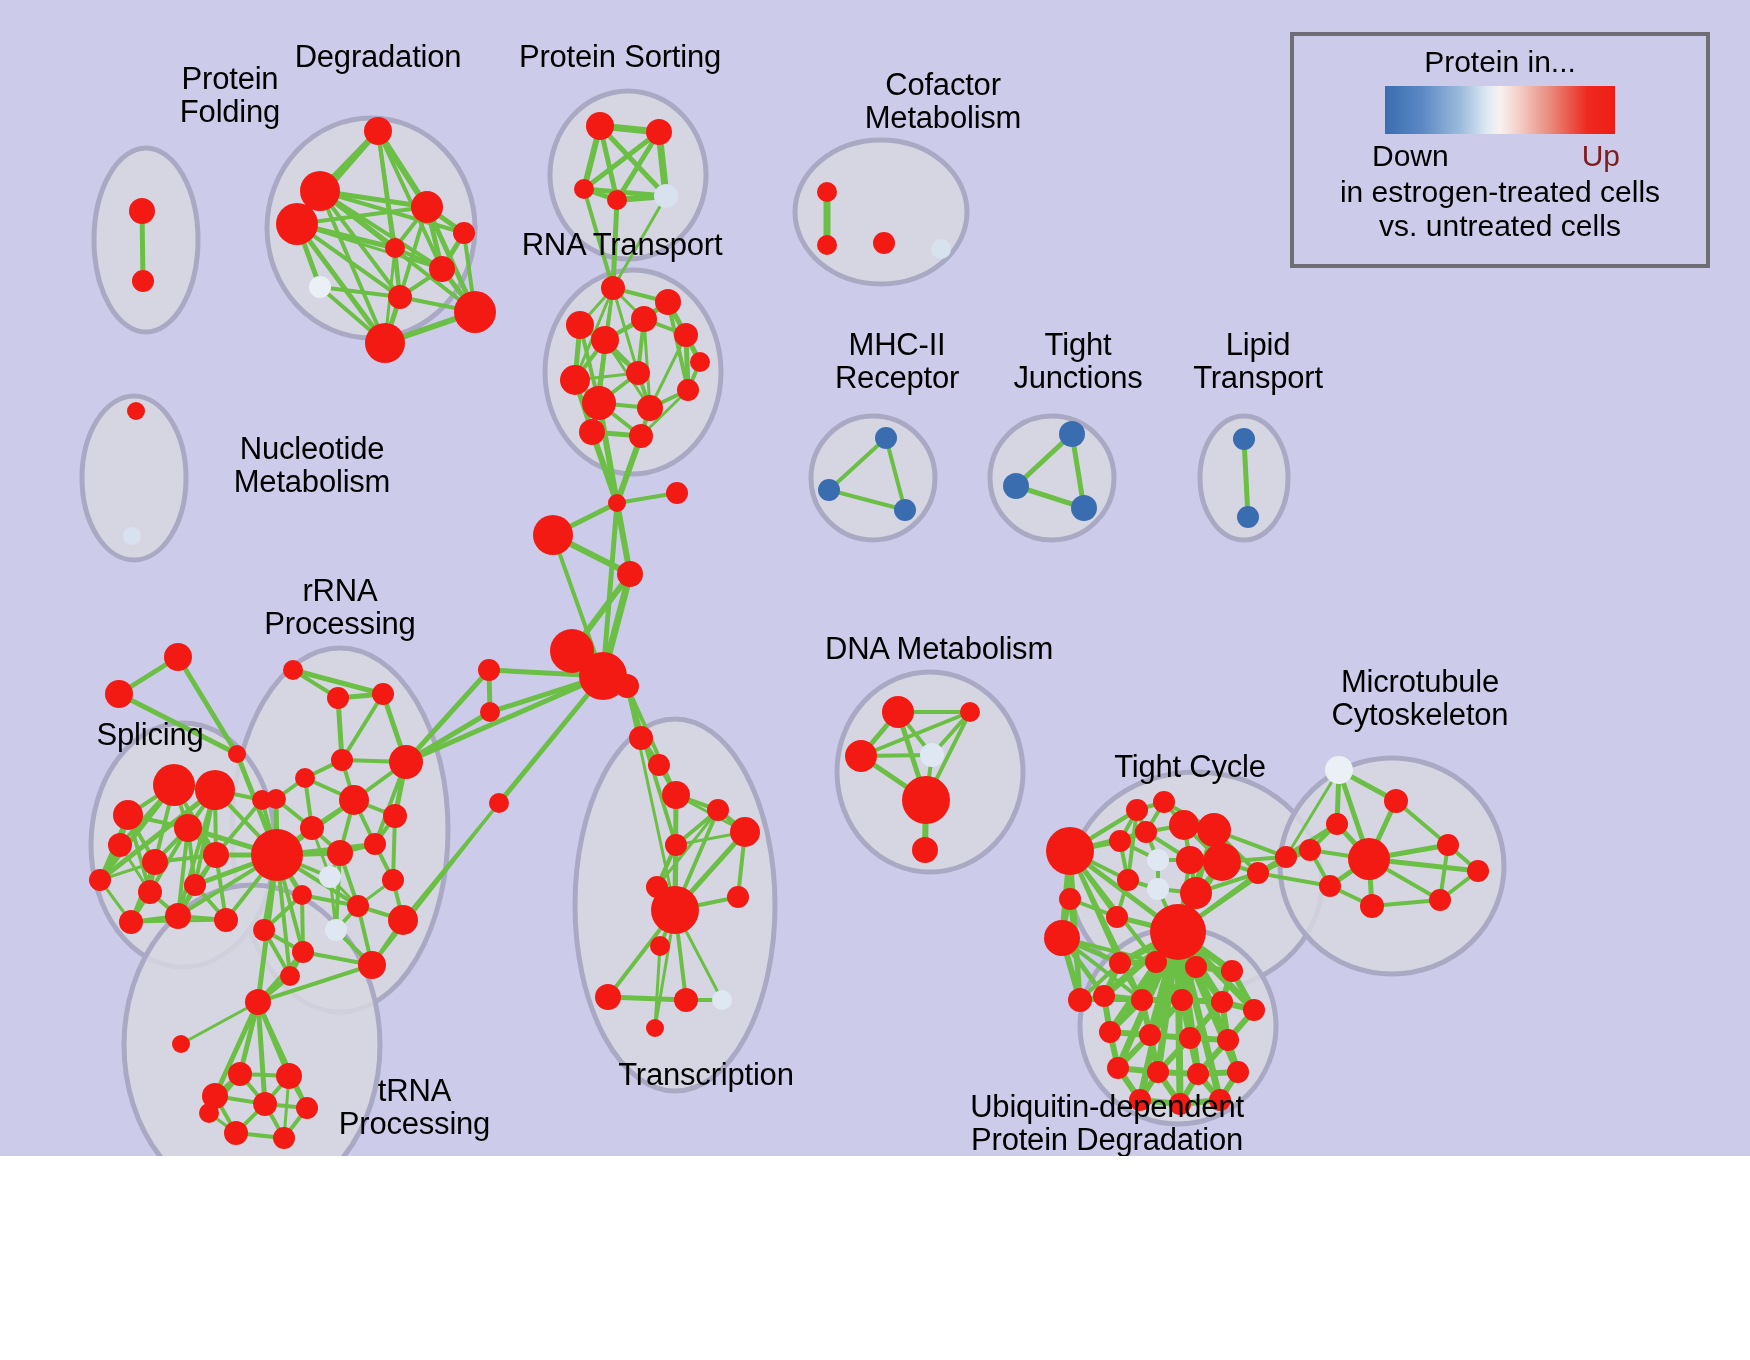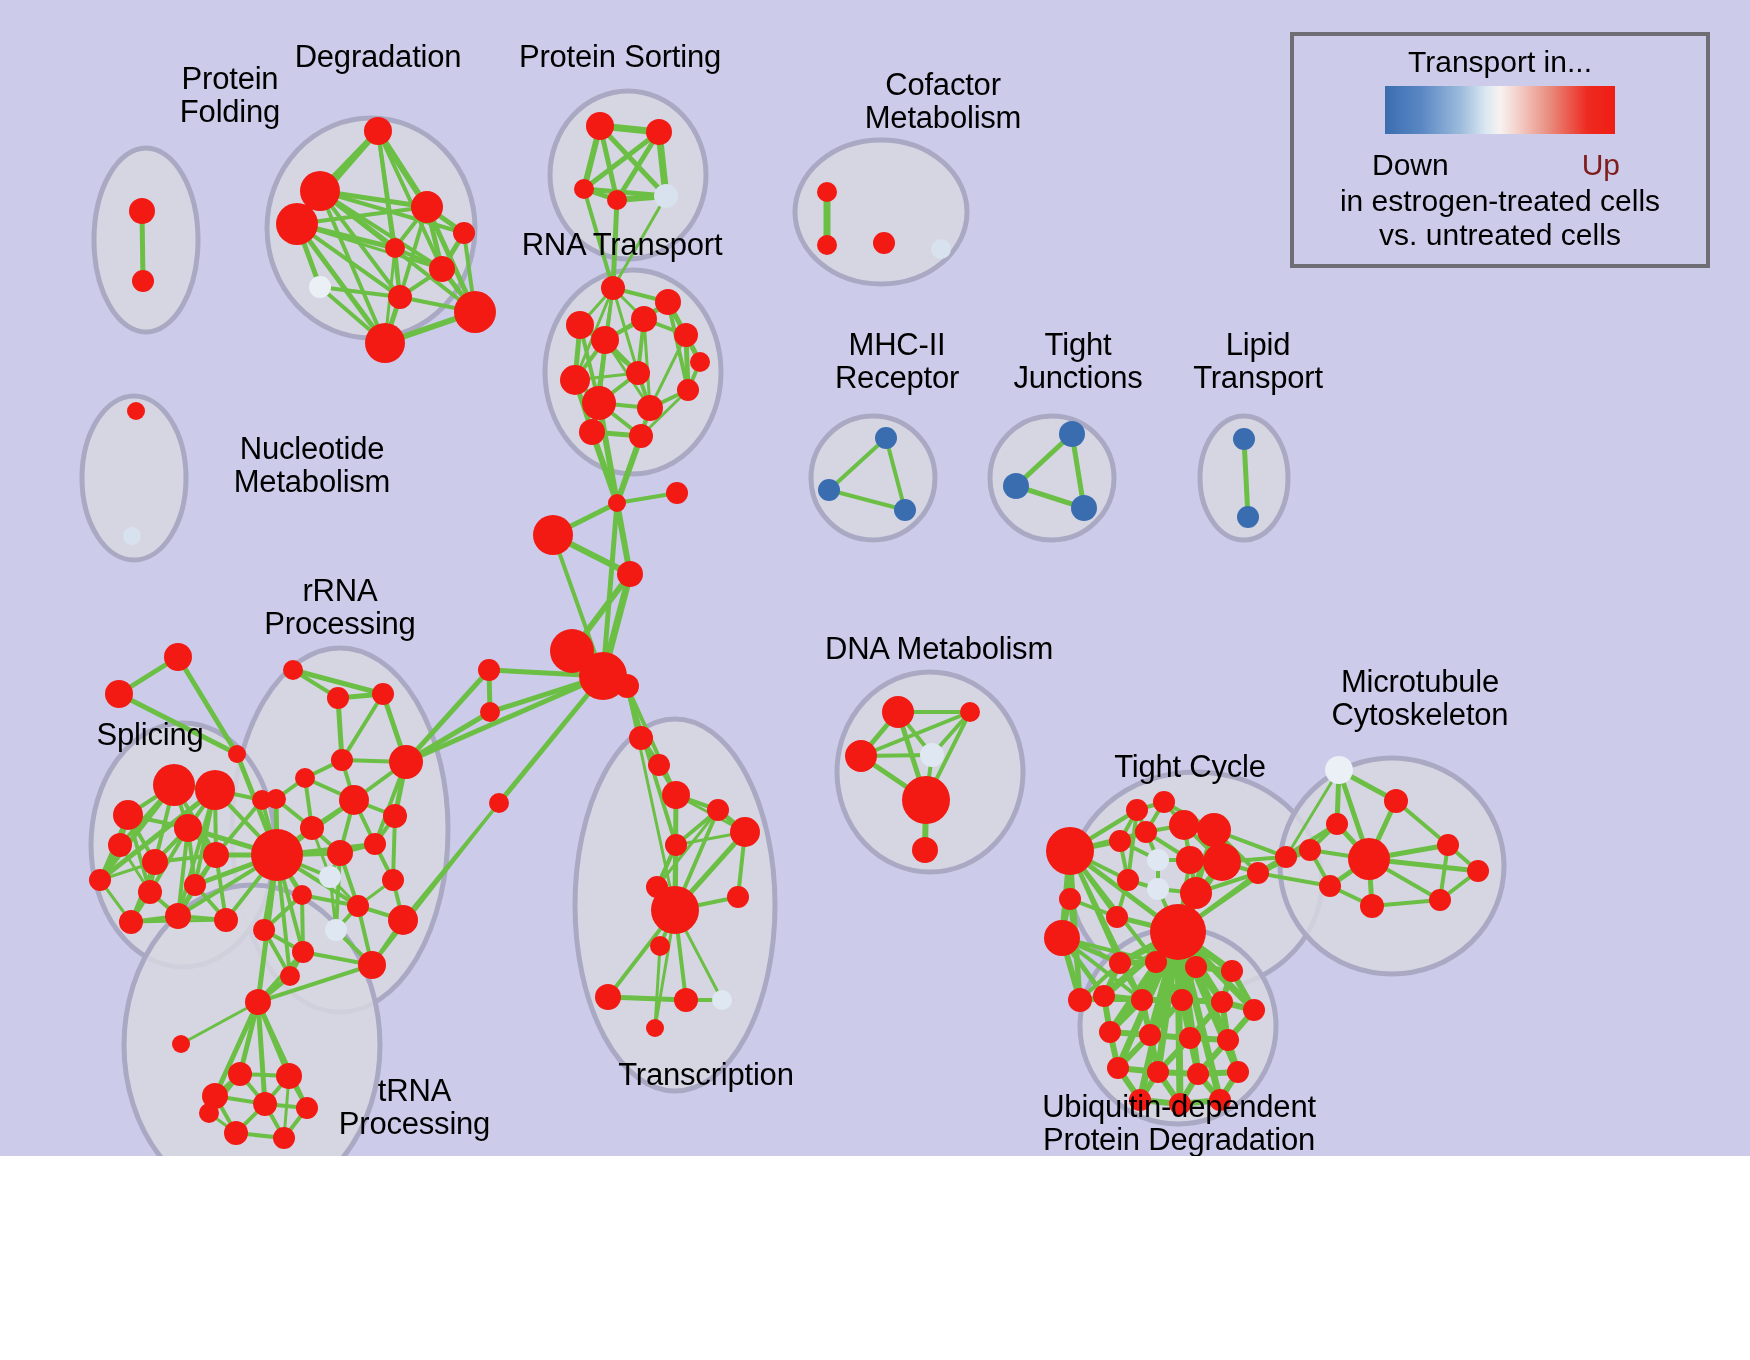--- a/index.html
+++ b/index.html
@@ -49,21 +49,21 @@
     width: 230px;
     height: 48px;
     margin: 7px auto 0 auto;
     background: linear-gradient(to right,
        #3a6db0 0%, #5b88c4 16%, #9dbcdc 33%, #dce8f2 44%,
        #f7f2f0 50%, #f3cfc8 58%, #e88a7c 72%, #ee2a20 88%, #ef1d14 100%);
   }
   #legend-ends {
     position: relative;
     width: 256px;
-    margin: 14px auto 0 auto;
+    margin: 5px auto 0 auto;
     height: 36px;
   }
   #legend-down {
     position: absolute; left: 0; top: 0;
     font-size: 30px; color: #000;
     font-family: "Liberation Sans", sans-serif;
   }
   #legend-up {
     position: absolute; right: 8px; top: 0;
     font-size: 30px; color: #7f1d1d;
@@ -759,26 +759,26 @@
       <div class="cluster-label" style="left: 240px; top: 574px; width: 200px;">rRNA
 Processing</div>
       <div class="cluster-label" style="left: 60px; top: 718px; width: 180px;">Splicing</div>
       <div class="cluster-label" style="left: 814px; top: 632px; width: 250px;">DNA Metabolism</div>
       <div class="cluster-label" style="left: 1300px; top: 665px; width: 240px;">Microtubule
 Cytoskeleton</div>
       <div class="cluster-label" style="left: 1095px; top: 750px; width: 190px;">Tight Cycle</div>
       <div class="cluster-label" style="left: 596px; top: 1058px; width: 220px; text-align: center;">Transcription</div>
       <div class="cluster-label" style="left: 307px; top: 1074px; width: 215px;">tRNA
 Processing</div>
-      <div class="cluster-label" style="left: 1019px; top: 1090px; width: 320px;">Ubiquitin-dependent
+      <div class="cluster-label" style="left: 947px; top: 1090px; width: 320px;">Ubiquitin-dependent
 Protein Degradation</div>
     </div>
 
   <div id="legend-box" style="left: 1290px; top: 32px; width: 420px; height: 236px; background: rgb(204, 204, 234);">
-    <div id="legend-title">Transport in...</div>
+    <div id="legend-title">Protein in...</div>
     <div id="legend-bar"></div>
     <div id="legend-ends">
       <span id="legend-down">Down</span>
       <span id="legend-up">Up</span>
     </div>
     <div class="legend-sub">in estrogen-treated cells</div>
     <div class="legend-sub">vs. untreated cells</div>
   </div>
 </div>
 

